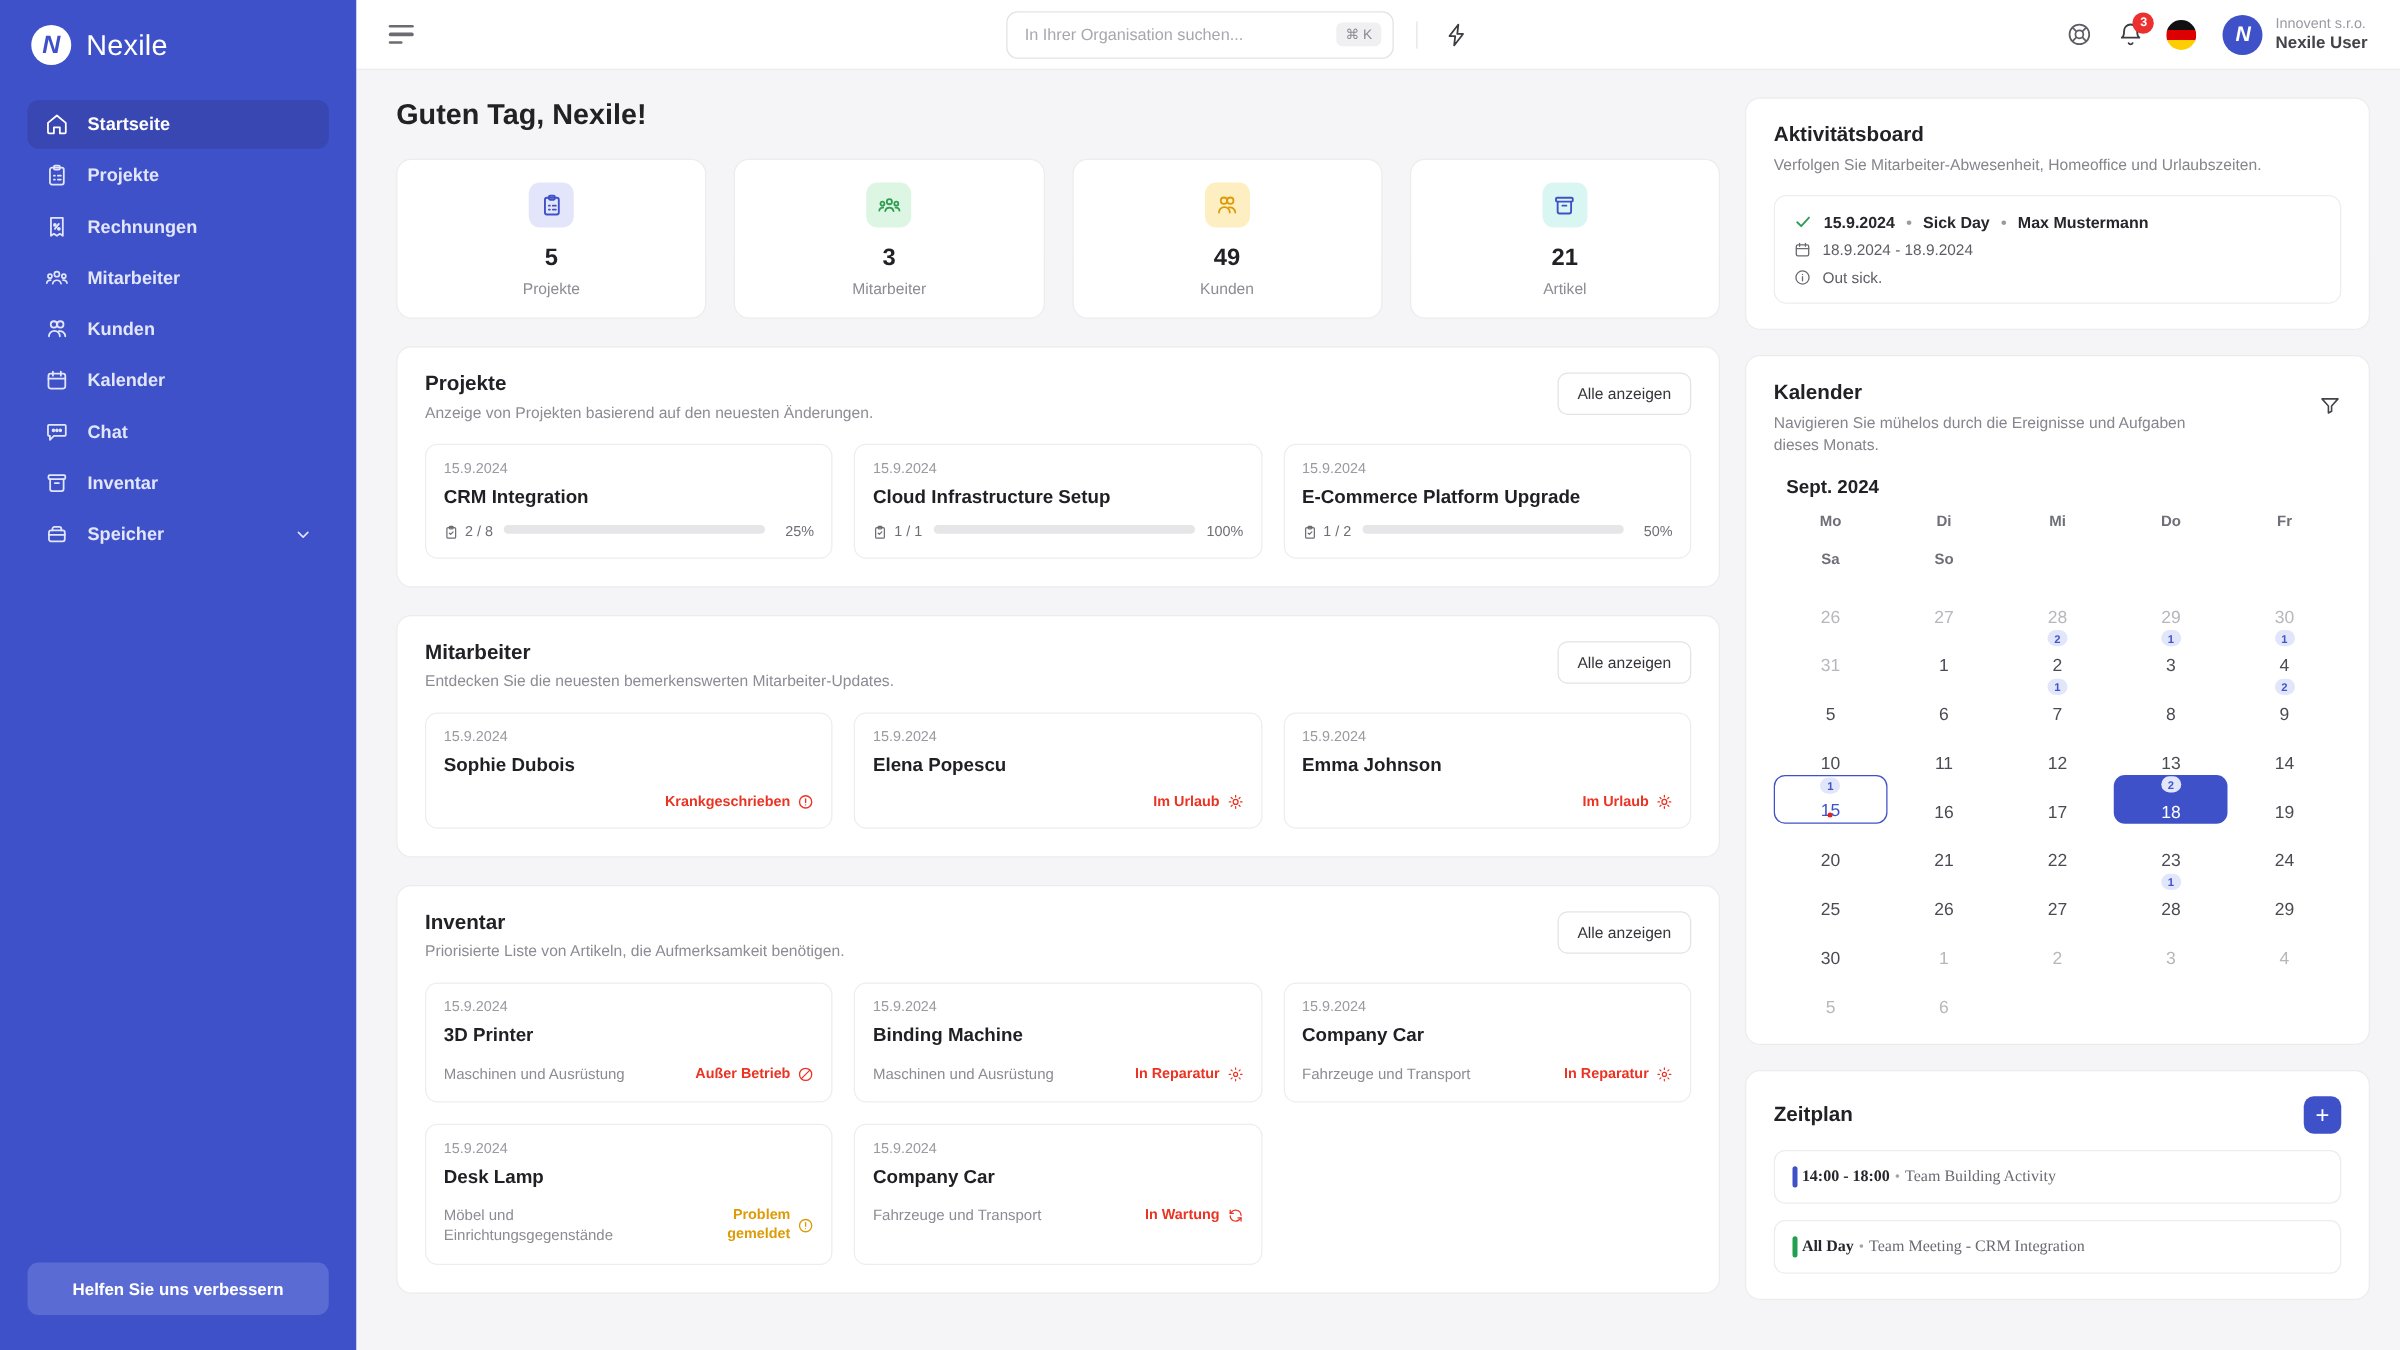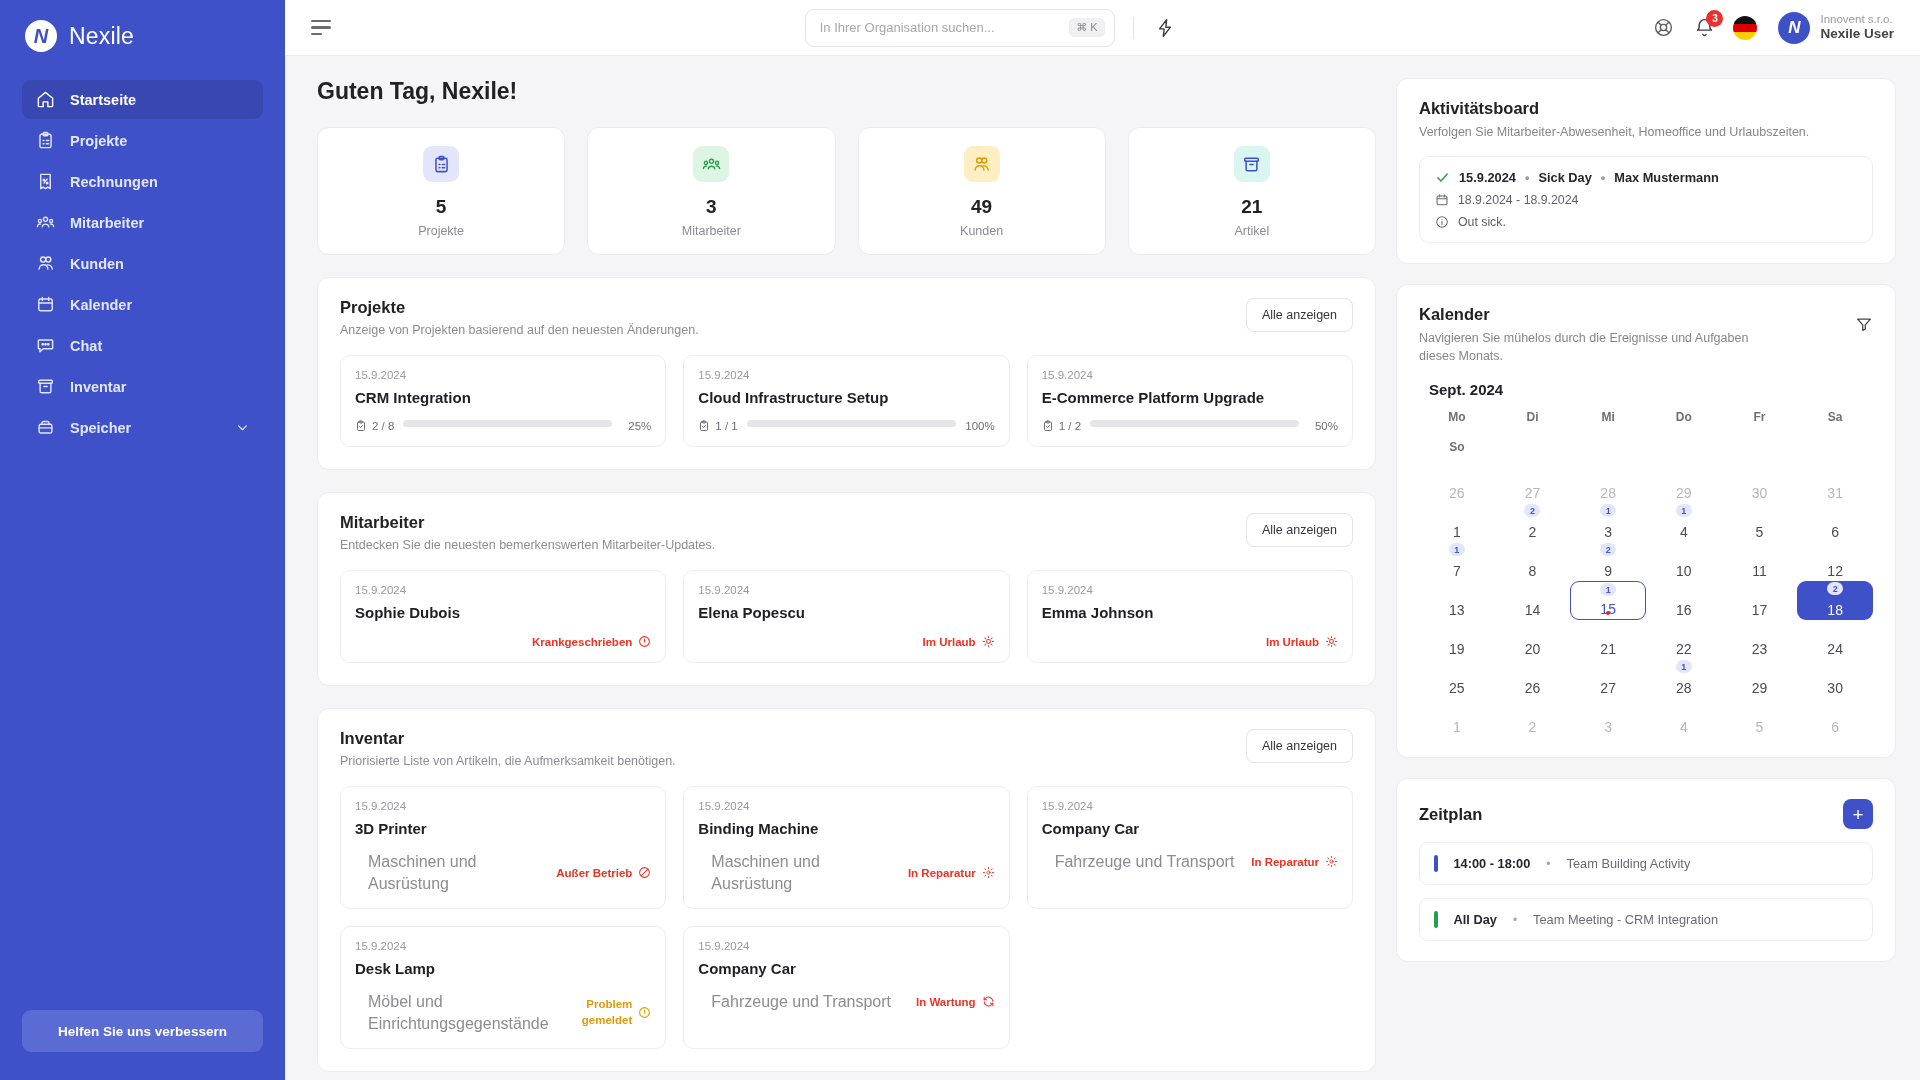--- a/index.html
+++ b/index.html
@@ -139,37 +139,37 @@
   .mini-title { font-size: 15px; font-weight: 700; color: #1f1f24; margin-top: 8px; }
 
   .prog-row { display: flex; align-items: flex-start; gap: 9px; margin-top: 14px; }
   .prog-task { display: flex; align-items: center; gap: 5px; font-size: 11.5px; color: #6e6e76; white-space: nowrap; }
   .prog-bar { flex: 1 1 auto; height: 7px; border-radius: 4px; background: #e6e6e9; overflow: hidden; }
   .prog-fill { height: 100%; border-radius: 4px; }
   .prog-pct { font-size: 11.5px; color: #6e6e76; white-space: nowrap; min-width: 30px; text-align: right; }
 
   .status-row { display: flex; align-items: center; justify-content: space-between; margin-top: 14px; gap: 10px; }
   .status-row.right-only { justify-content: flex-end; }
-  .status-cat { font-size: 16px; color: #8c8c94; line-height: 1.35; margin-left: 13px; }
+  .status-cat { font-size: 12px; color: #8c8c94; line-height: 1.35; }
   .status-tag { display: flex; align-items: center; gap: 6px; font-size: 11.5px; font-weight: 700; white-space: nowrap; }
   .status-tag.wrap { white-space: normal; text-align: right; max-width: 78px; line-height: 1.35; }
 
   
   .rpanel { background: #fff; border: 1px solid #ececed; border-radius: 12px; padding: 20px 22px; }
   .rpanel + .rpanel { margin-top: 20px; }
   .r-title { font-size: 16.5px; font-weight: 700; color: #212126; }
   .r-sub { font-size: 12.5px; color: #85858d; margin-top: 5px; line-height: 1.45; }
 
   .activity-box { border: 1px solid #ededee; border-radius: 10px; padding: 13px 15px; margin-top: 15px; }
   .act-line1 { display: flex; align-items: center; gap: 9px; font-size: 12.8px; font-weight: 700; color: #26262c; }
   .act-line { display: flex; align-items: center; gap: 9px; font-size: 12.3px; color: #5d5d66; margin-top: 8px; }
 
   .cal-head { display: flex; justify-content: space-between; align-items: flex-start; gap: 12px; }
   .cal-month { font-size: 15px; font-weight: 700; color: #212126; margin: 16px 0 6px 10px; }
-  .cal-grid { display: grid; grid-template-columns: repeat(6, 1fr); }
+  .cal-grid { display: grid; grid-template-columns: repeat(5, 1fr); }
   .cal-dow { text-align: center; font-size: 12px; font-weight: 700; color: #6f6f78; padding: 6px 0 10px; }
   .cal-cell {
     position: relative; height: 39px;
     display: flex; flex-direction: column; align-items: center; justify-content: flex-end;
     font-size: 14px; color: #4b4b53; cursor: pointer;
   }
   .cal-cell .num { line-height: 1; padding-bottom: 3px; }
   .cal-cell.muted { color: #b6b6bd; }
   .cal-cell .cnt {
     position: absolute; top: 1px; left: 50%; transform: translateX(-50%);
@@ -182,21 +182,21 @@
   .cal-cell.today { border: 1.4px solid #3f51c9; border-radius: 9px; color: #3f51c9; }
   .cal-cell .dot { position: absolute; bottom: 4px; left: 50%; transform: translateX(-50%); width: 4px; height: 4px; border-radius: 50%; background: #e02424; }
 
   .zp-head { display: flex; justify-content: space-between; align-items: center; }
   .plus-btn {
     width: 30px; height: 30px; border-radius: 8px; background: #3f51c9; color: #fff;
     display: flex; align-items: center; justify-content: center; font-size: 19px; cursor: pointer; line-height: 1;
   }
   .zp-item {
     border: 1px solid #ededee; border-radius: 9px; padding: 12px 14px; margin-top: 13px;
-    display: flex; align-items: center; gap: 16px;
+    display: flex; align-items: center; gap: 4px; font-family: Liberation Serif, serif;
   }
   .zp-bar { width: 3.5px; height: 17px; border-radius: 2px; flex: 0 0 3.5px; }
   .zp-time { font-size: 12.8px; font-weight: 700; color: #26262c; white-space: nowrap; }
   .zp-dot { color: #a4a4ab; font-size: 12px; }
   .zp-label { font-size: 12.8px; color: #6a6a73; }
 </style>
 </head>
 <body>
 
 <div class="app">

